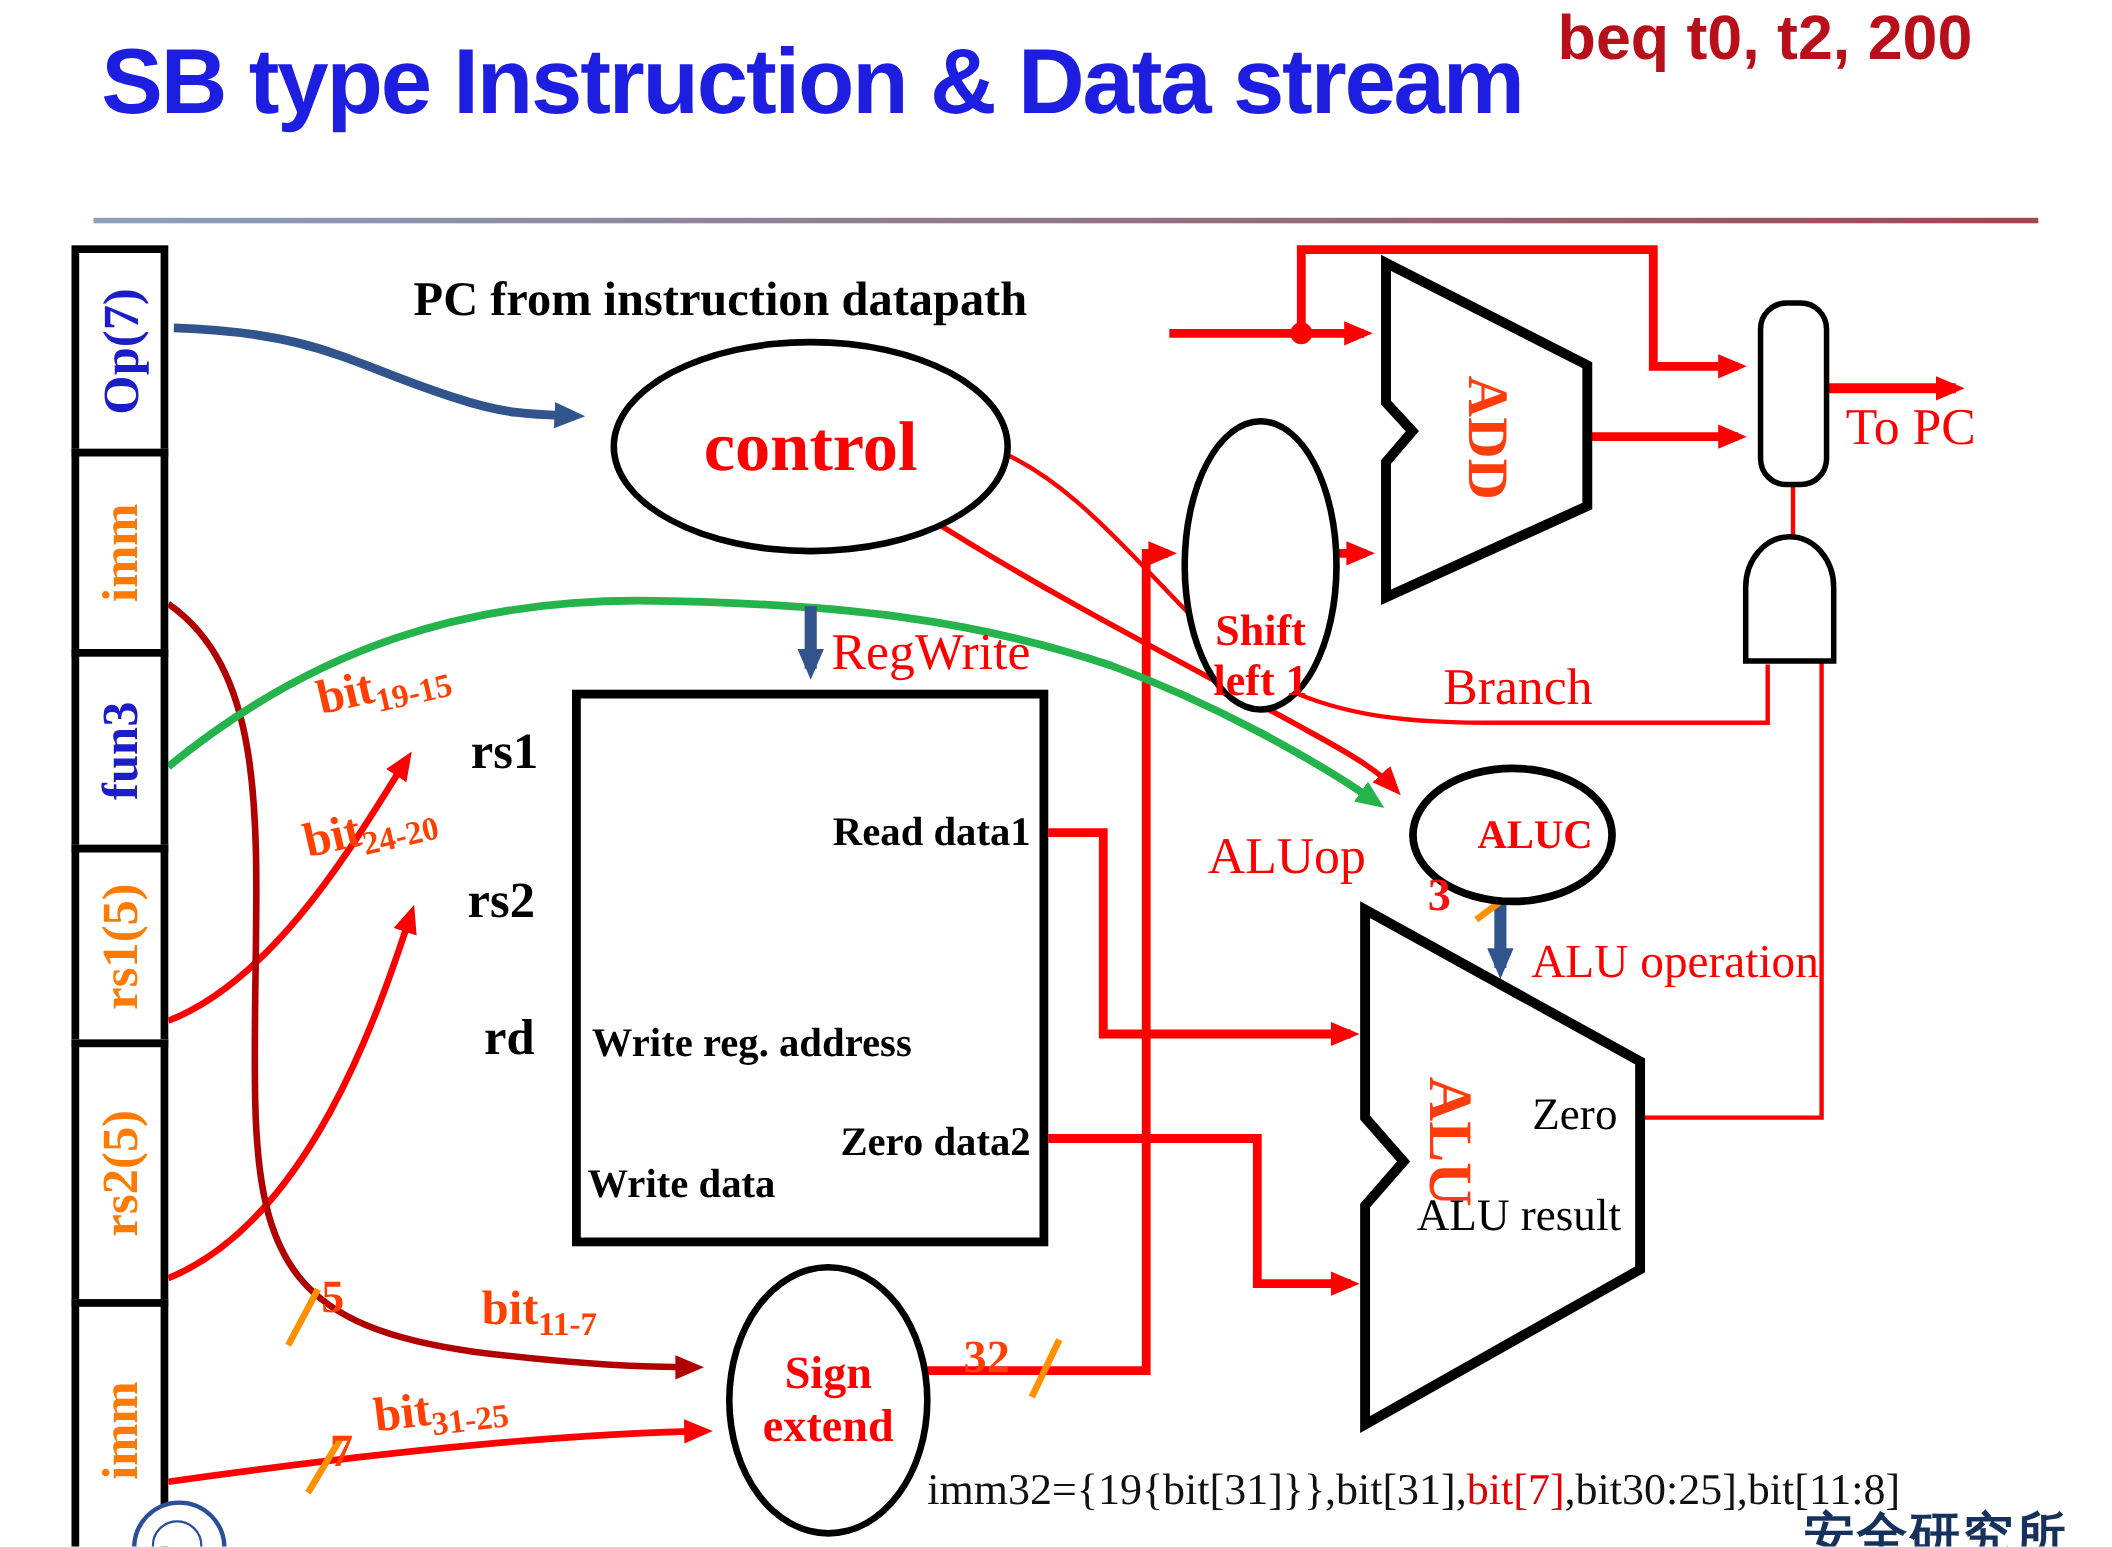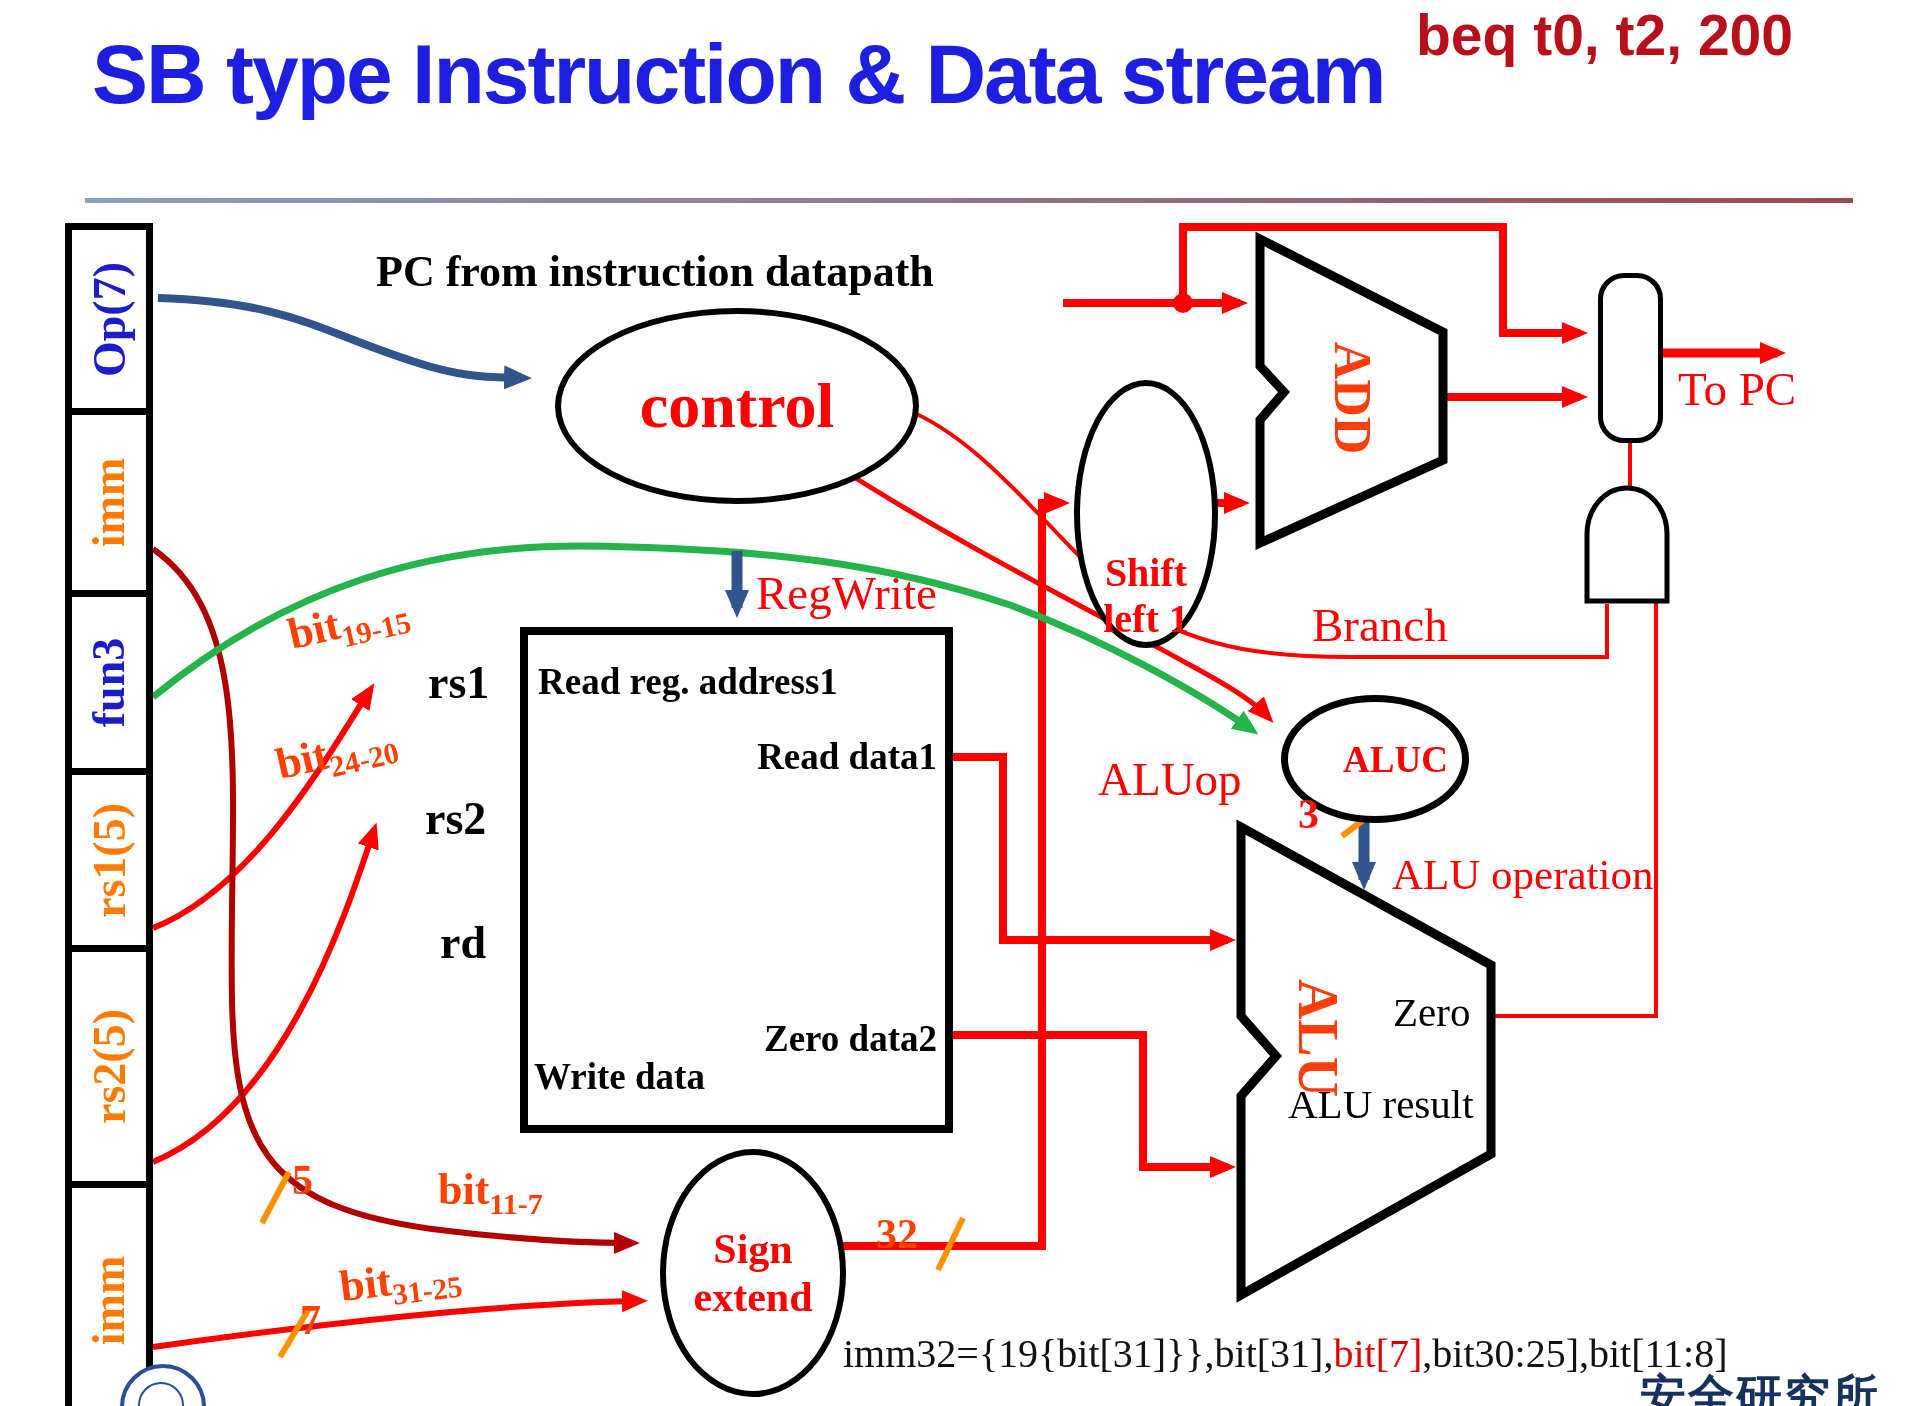--- a/index.html
+++ b/index.html
@@ -144,22 +144,22 @@
 <div class="abs ellipse" id="signext-ellipse">
   <span class="lbl">Sign extend</span>
 </div>
 
 <div class="abs" id="mux"></div>
 
 <div class="abs unit-label" style="left:1352px;top:398px;font-size:52px;transform:translate(-50%,-50%) rotate(90deg);">ADD</div>
 <div class="abs unit-label" style="left:1318px;top:1038px;font-size:56px;transform:translate(-50%,-50%) rotate(90deg);">ALU</div>
 
 <div class="abs" id="registers-box">
-  <div class="regtxt" style="left:10px;top:25px;">Read reg. address1</div>
   <div class="regtxt" style="right:8px;top:100px;">Read data1</div>
+  <div class="regtxt" style="left:10px;top:292px;">Write reg. address</div>
   <div class="regtxt" style="right:8px;top:382px;">Zero data2</div>
   <div class="regtxt" style="left:6px;top:420px;">Write data</div>
 </div>
 
 <div class="abs blk" style="left:428px;top:656px;">rs1</div>
 <div class="abs blk" style="left:425px;top:792px;">rs2</div>
 <div class="abs blk" style="left:440px;top:916px;">rd</div>
 
 <div class="abs tap" style="left:288px;top:596px;transform:rotate(-13deg);"><span>bit</span><sub>19-15</sub></div>
 <div class="abs tap" style="left:276px;top:726px;transform:rotate(-13deg);"><span>bit</span><sub>24-20</sub></div>

